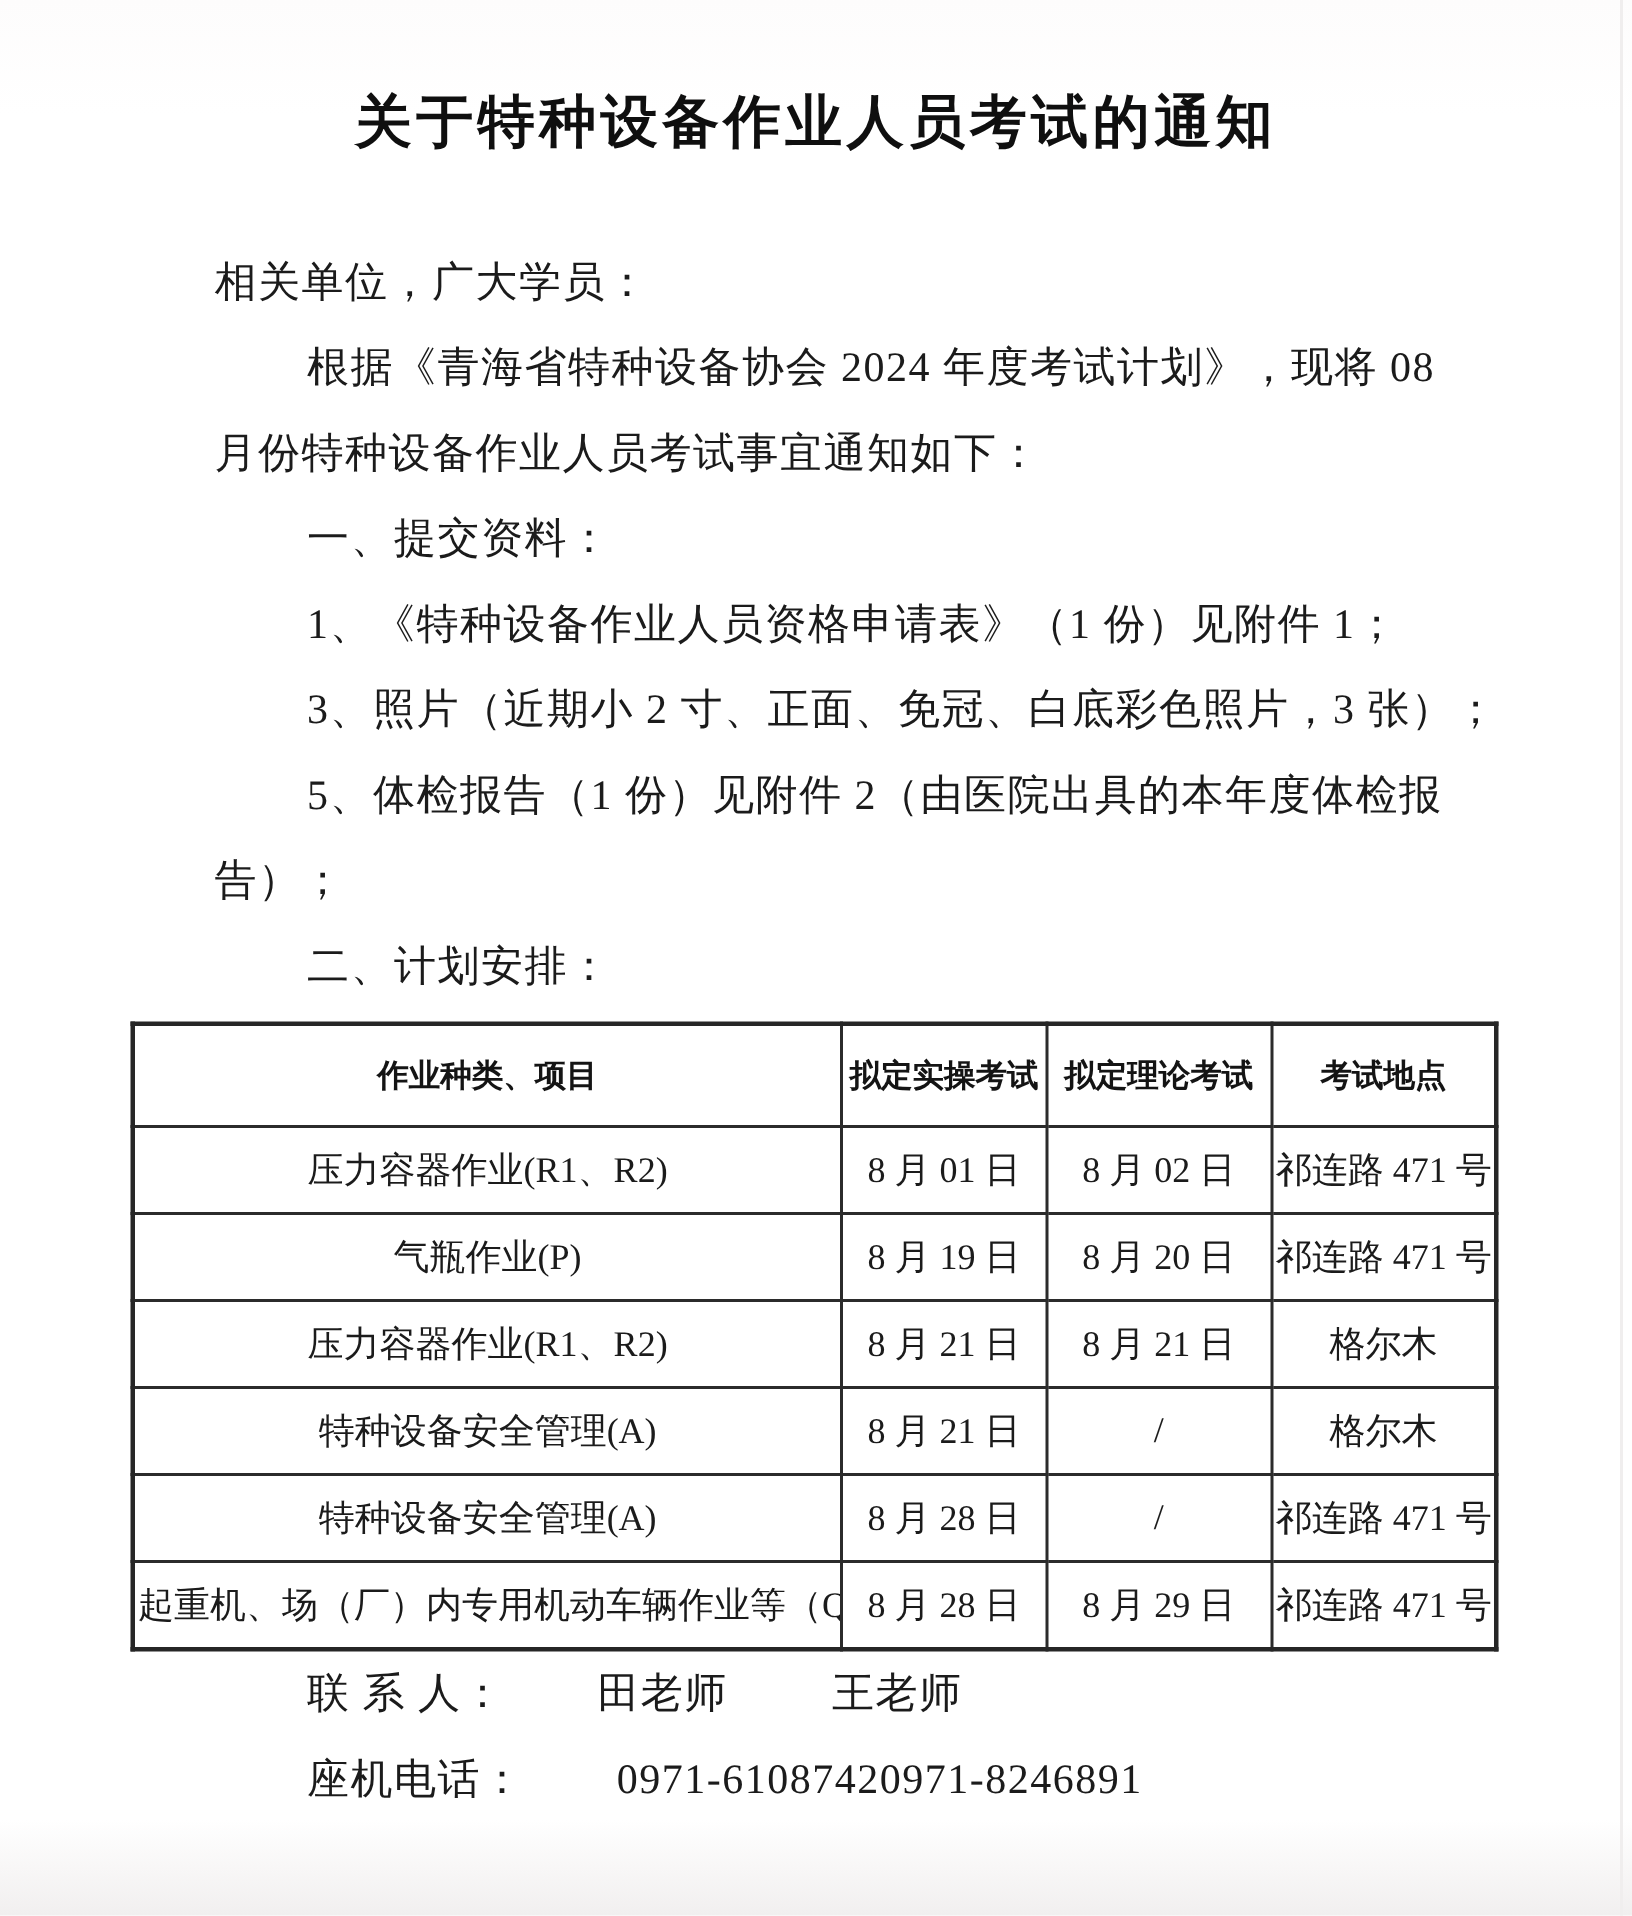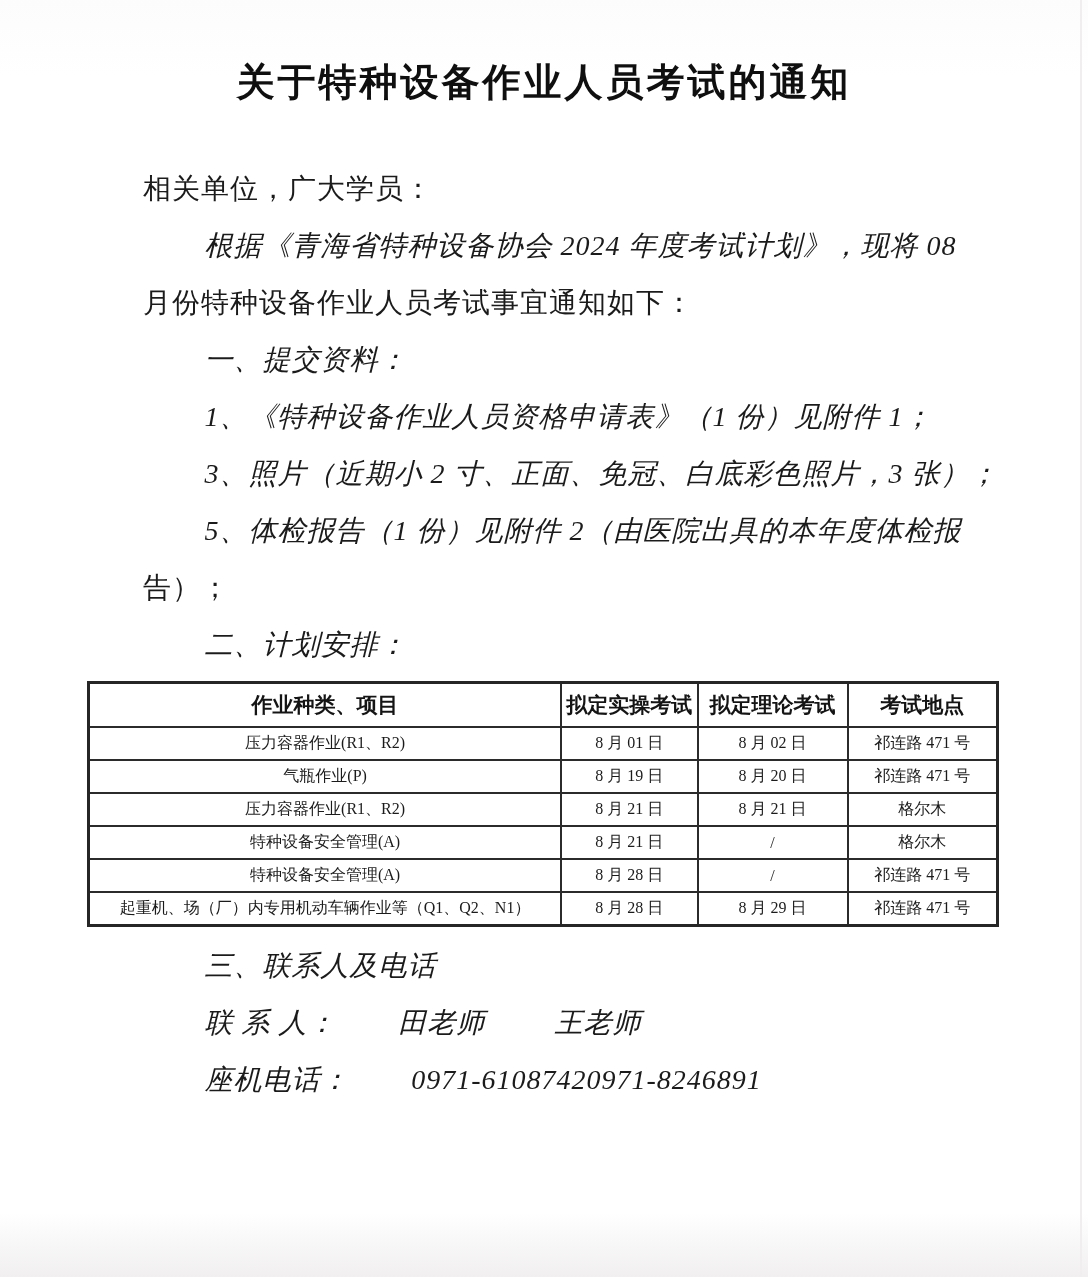--- a/index.html
+++ b/index.html
@@ -47,53 +47,52 @@
   }
   .line {
     margin: 0;
     font-size: 28px;
     line-height: 57px;
     letter-spacing: 1px;
     white-space: nowrap;
   }
   .indent {
     text-indent: 2.2em;
-    font-style: italic;
   }
   .table-wrap {
     margin: 8px 0 0 -56px;
     width: 912px;
   }
   table {
     border-collapse: collapse;
     width: 912px;
     table-layout: fixed;
     border: 3px solid #262626;
     font-family: "Liberation Serif", serif;
   }
   col.c1 { width: 52%; }
   col.c2 { width: 15%; }
   col.c3 { width: 16.5%; }
   col.c4 { width: 16.5%; }
   th, td {
     border: 2px solid #2b2b2b;
     text-align: center;
     vertical-align: middle;
-    padding: 0 2px;
+    padding: 12px 2px;
     overflow: hidden;
     white-space: nowrap;
   }
   th {
     font-size: 21px;
     font-weight: bold;
     height: 42px;
     color: #141414;
   }
   td {
-    font-size: 16px;
+    font-size: 24px;
     height: 31px;
     color: #1b1b1b;
   }
   .after-table {
     margin-top: 10px;
   }
   .contact-line .label { letter-spacing: 1px; }
   .contact-line .v1 {
     display: inline-block;
     min-width: 218px;
@@ -171,21 +170,20 @@
             <tr>
               <td>起重机、场（厂）内专用机动车辆作业等（Q1、Q2、N1）</td>
               <td>8 月 28 日</td>
               <td>8 月 29 日</td>
               <td>祁连路 471 号</td>
             </tr>
           </tbody>
       </table>
     </div>
 
-    <p class="line indent after-table">三、联系人及电话</p>
 
     <p class="line indent contact-line">
       <span class="label">联 系 人：</span><span class="v1">田老师</span><span class="v2">王老师</span>
     </p>
 
 
     <p class="line indent contact-line">
       <span class="label">座机电话：</span><span class="v1">0971-6108742</span><span class="v2">0971-8246891</span>
     </p>
 

